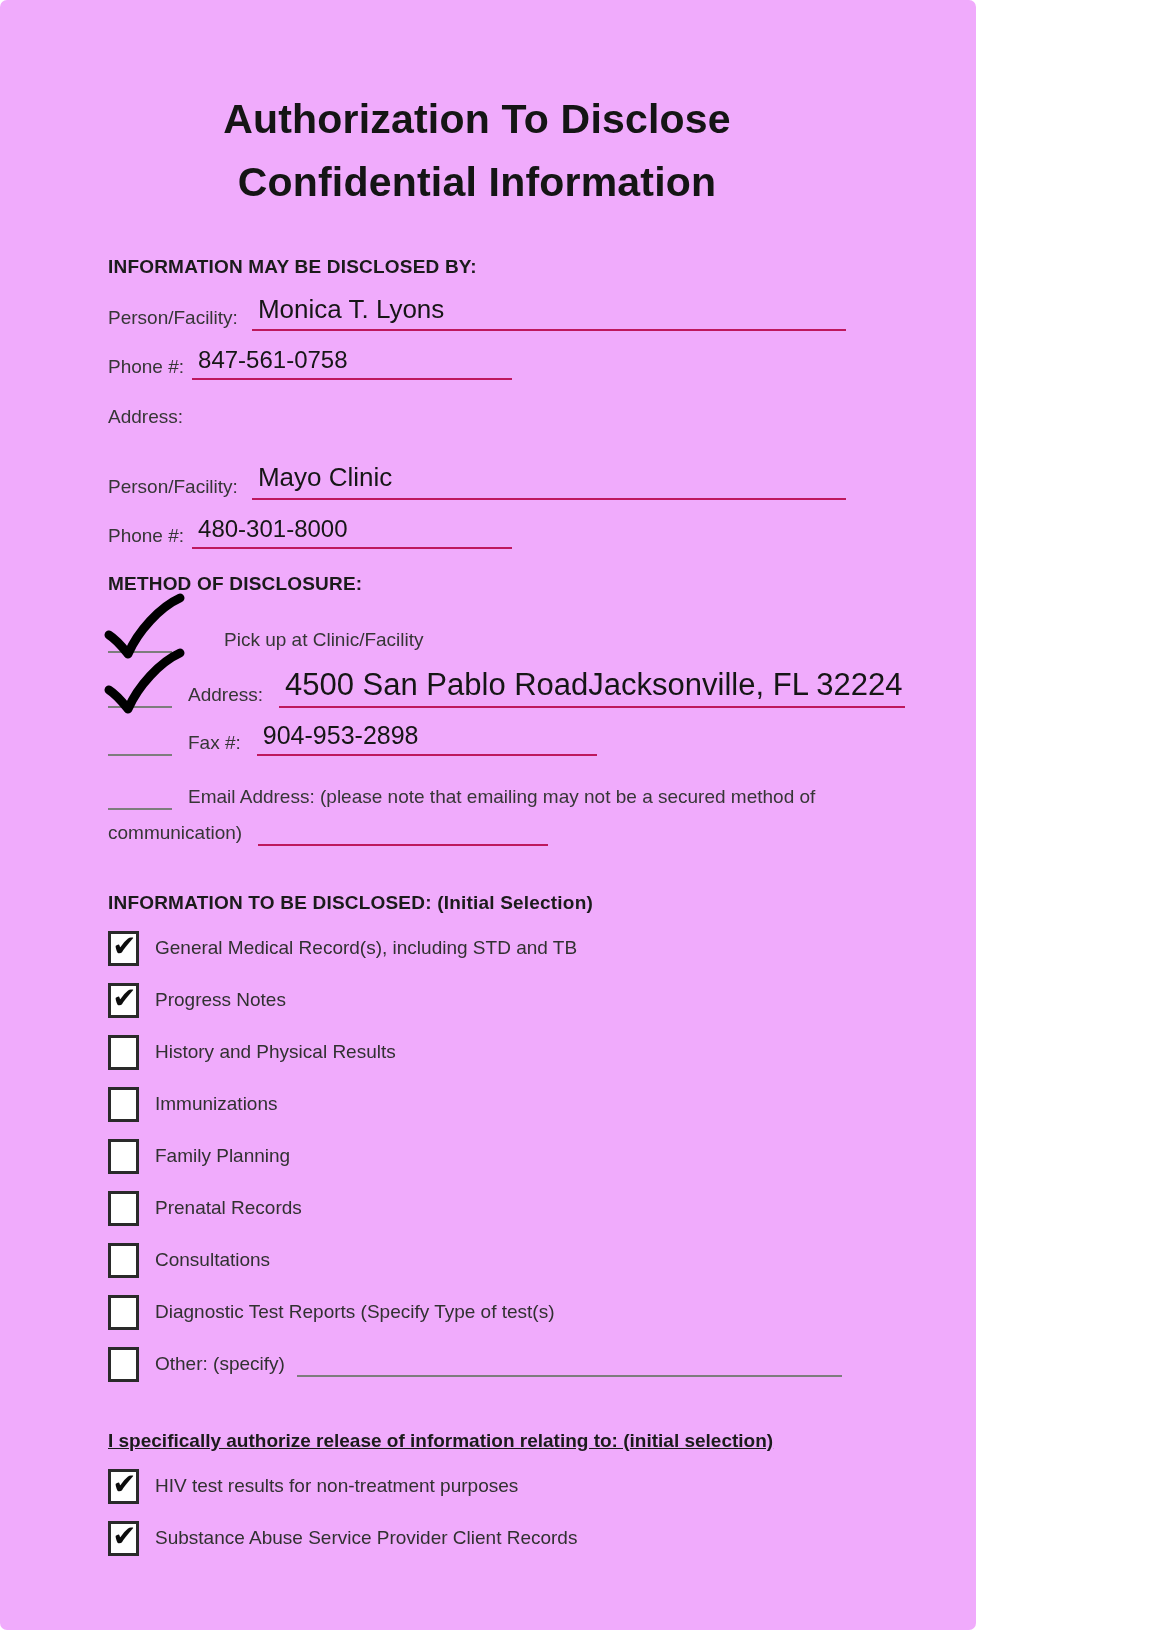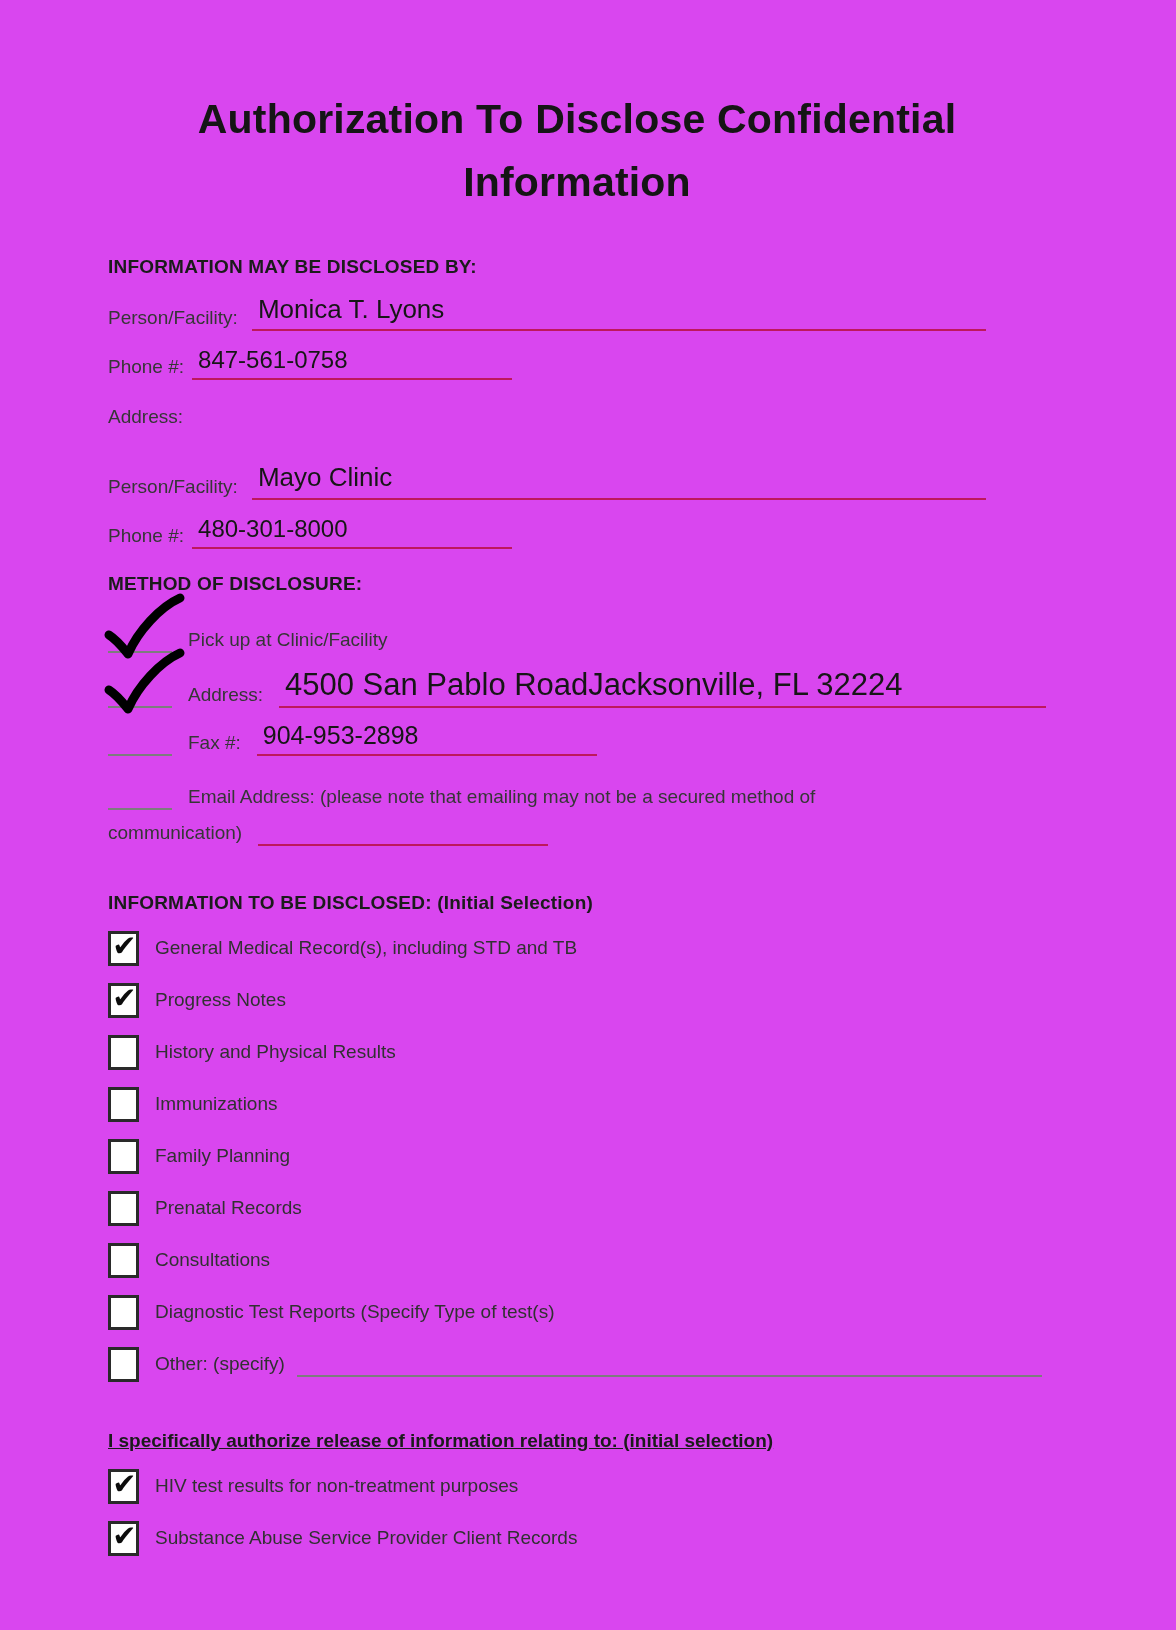--- a/index.html
+++ b/index.html
@@ -4,24 +4,25 @@
 <style>
   * { margin:0; padding:0; box-sizing:border-box; }
   html,body { background:#ffffff; }
   body {
     width:1176px; height:1630px;
     font-family:"Liberation Sans", sans-serif;
     color:#1f1f1f;
     overflow:hidden;
   }
   .page {
-    width:1176px; height:1630px;
-    background:#d946ef;
+    width:976px; height:1630px;
+    background:#f0abfc;
     padding:88px 130px 0 108px;
     position:relative;
+    border-radius:7px;
   }
   .title {
     font-size:41px;
     font-weight:bold;
     color:#151515;
     text-align:center;
     line-height:63px;
     max-width:860px;
     margin:0 auto;
     letter-spacing:0.2px;
@@ -171,21 +172,21 @@
       <span class="label">Phone #:</span>
       <span class="fill w320">
         <span class="value v24">480-301-8000</span>
       </span>
     </div>
   </section>
 
   <section class="s-method">
     <h2 class="sec-heading">METHOD OF DISCLOSURE:</h2>
 
-    <div class="m-row" style="margin-top:34px;">
+    <div class="m-row" style="margin-top:34px;gap:36px;">
       <span class="short-blank">
         <svg class="hand-check checked" viewBox="0 0 84 70">
           <path d="M7 44 C15 49 22 58 26 63 C36 40 58 16 78 7" stroke="#000" stroke-width="9" fill="none" stroke-linecap="round" stroke-linejoin="round"></path>
         </svg>
       </span>
       <span class="label">Pick up at Clinic/Facility</span>
     </div>
 
     <div class="m-row row-addr">
       <span class="short-blank">

